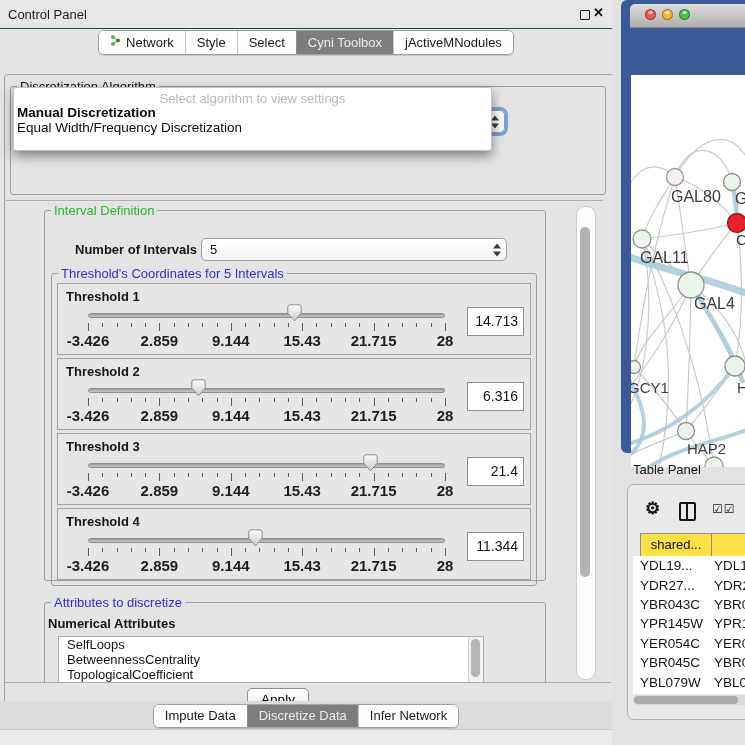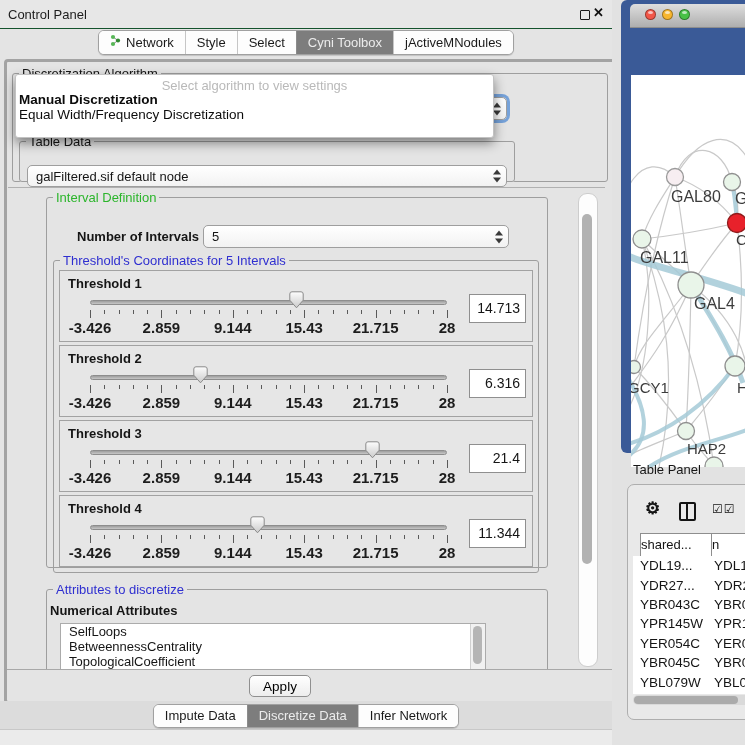--- a/index.html
+++ b/index.html
@@ -12,21 +12,21 @@
   #cp-title{left:8px;top:7px;font-size:13px;color:#1c1c1c;}
   #float-icon{left:580px;top:10px;width:8px;height:8px;border:1.5px solid #1b1b1b;border-radius:1px;}
   #close-icon{left:593px;top:5px;font-size:13px;font-weight:700;color:#111;}
 
   #top-tabs{left:0;top:30px;width:612px;display:flex;justify-content:center;}
   .tabstrip{display:flex;border:1px solid #a0a0a0;border-radius:6px;overflow:hidden;background:#fdfdfd;box-shadow:0 1px 1px rgba(0,0,0,.15);}
   .ttab{padding:3px 11px 4px;font-size:13px;color:#1a1a1a;border-left:1px solid #c6c6c6;display:flex;align-items:center;gap:5px;background:#fdfdfd;cursor:default;}
   .ttab:first-child{border-left:none;}
   .ttab.active{background:#7d7d7d;color:#ececec;border-left-color:#8b8b8b;}
 
-  #outer-panel{left:4px;top:59px;width:608px;height:639px;background:#e4e4e4;border:3px solid #a3a3a3;border-radius:4px;}
+  #outer-panel{left:4px;top:74px;width:608px;height:639px;background:#e4e4e4;border:1px solid #a3a3a3;border-radius:4px;}
 
   fieldset{border:1px solid #9e9e9e;border-radius:3px;margin:0;padding:0;min-width:0;position:absolute;background:transparent;}
   legend{font-size:13px;padding:0 3px;margin-left:6px;white-space:nowrap;}
   legend.green{color:#2bb52b;}
   legend.blue{color:#2f2fd0;}
 
   #algo-group{left:5px;top:4px;width:594px;height:114px;}
   #algo-combo{left:56px;top:35px;width:444px;height:23px;z-index:10;
       box-shadow:0 0 0 3px rgba(99,150,215,.85);}
   .combo{position:absolute;background:linear-gradient(#ffffff,#f2f2f2);border:1px solid #9e9e9e;border-radius:5px;font-size:13px;line-height:21px;padding-left:8px;box-sizing:border-box;}
@@ -94,21 +94,21 @@
   #net-canvas{position:absolute;left:10px;top:27px;width:114px;height:392px;background:#ffffff;overflow:hidden;margin-top:48px;}
   #net-svg{position:absolute;left:0;top:0;}
 
   #table-panel-title{left:633px;top:462px;font-size:13px;color:#161616;}
   #table-panel{left:627px;top:484px;width:126px;height:234px;background:#e9e9e9;border:1px solid #aeaeae;border-radius:7px;}
   #gear-icon{position:absolute;left:17px;top:15px;font-size:17px;font-weight:700;color:#151515;line-height:17px;}
   #split-icon{position:absolute;left:51px;top:17px;width:13px;height:15px;border:2px solid #131313;border-radius:2px;}
   #split-icon::after{content:"";position:absolute;left:5px;top:0;bottom:0;width:2px;background:#131313;}
   #check-icons{position:absolute;left:84px;top:17px;font-size:12px;letter-spacing:1px;color:#131313;}
   #tp-header{position:absolute;left:12px;top:48px;display:flex;}
-  .tp-hcell{background:#ffffff;border:1px solid #8e8e8e;border-left:none;height:36px;line-height:22px;font-size:13px;text-align:left;box-sizing:border-box;overflow:hidden;white-space:nowrap;}
+  .tp-hcell{background:#fde047;border:1px solid #8e8e8e;border-left:none;height:36px;line-height:22px;font-size:13px;text-align:center;box-sizing:border-box;overflow:hidden;white-space:nowrap;}
   .tp-hcell:first-child{border-left:1px solid #8e8e8e;}
   #tp-rows{position:absolute;left:5px;top:71px;width:121px;height:138px;background:#fff;overflow:hidden;}
   .tp-row{display:flex;height:19.4px;align-items:center;}
   .tp-c1{width:72px;padding-left:7px;font-size:13.5px;box-sizing:border-box;white-space:nowrap;overflow:hidden;}
   .tp-c2{padding-left:9px;font-size:13.5px;white-space:nowrap;}
   #tp-hscroll{position:absolute;left:5px;top:210px;width:116px;height:10px;background:#dadada;border-radius:5px;}
   #tp-hthumb{position:absolute;left:1px;top:1px;width:104px;height:8px;background:#ababab;border-radius:4px;}
 
   svg text{font-family:"Liberation Sans",sans-serif;}
 </style>
@@ -167,27 +167,20 @@
     </div>
 
   <div class="abs" id="algo-popup">
     <div id="popup-hint">Select algorithm to view settings</div>
     <div id="popupItems">
         <div class="popup-item bold" style="top: 17px;">Manual Discretization</div>
         <div class="popup-item" style="top: 32px;">Equal Width/Frequency Discretization</div>
       </div>
   </div>
 
-  <fieldset id="table-data-group">
-    <legend>Table Data</legend>
-    <div class="combo" id="table-data-combo">
-      <span>galFiltered.sif default node</span>
-      <span class="stepper"></span>
-    </div>
-  </fieldset>
 
   <div class="abs" id="scroll-area">
     <fieldset id="interval-group">
       <legend class="green">Interval Definition</legend>
       <div class="abs" id="noi-label">Number of Intervals</div>
       <div class="combo" id="noi-combo">
         <span>5</span>
         <span class="stepper"></span>
       </div>
       <fieldset id="thresholds-group">

